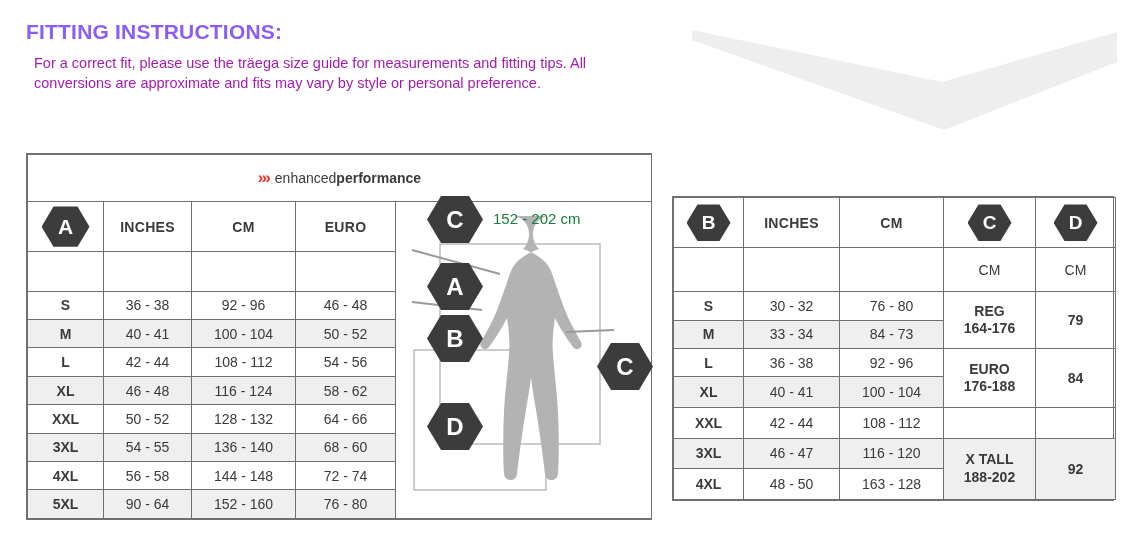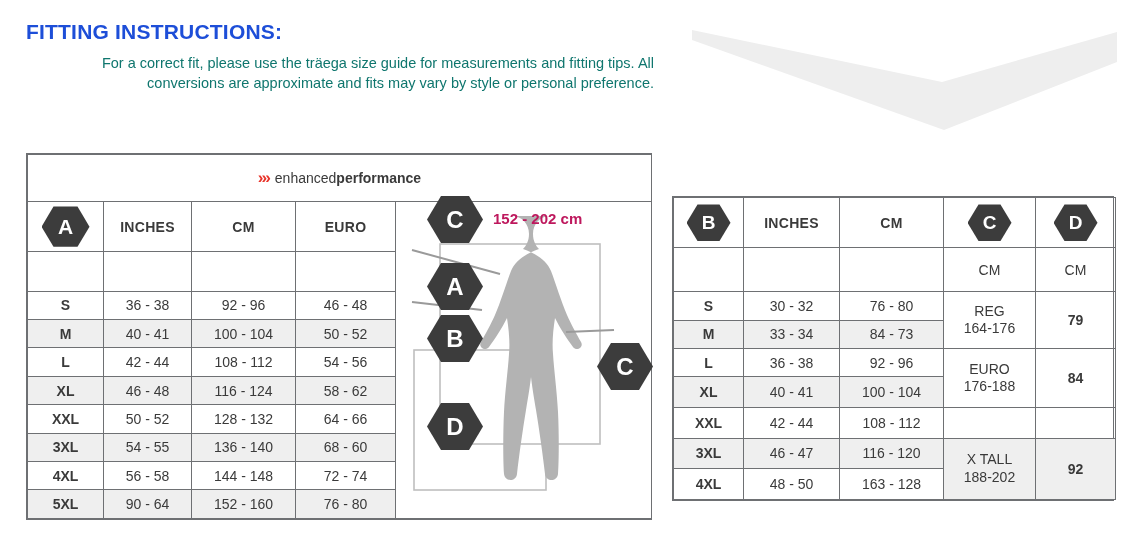--- a/index.html
+++ b/index.html
@@ -21,29 +21,28 @@
     position: absolute;
     left: 26px;
     top: 20px;
     width: 640px;
   }
   .header h1 {
     margin: 0 0 10px 0;
     font-size: 21px;
     font-weight: bold;
     letter-spacing: 0.2px;
-    color: #1d4ed8;
+    color: #8b5cf6;
   }
   .header p {
     margin: 8px;
     font-size: 14.5px;
     line-height: 1.35;
-    color: #0f766e;
+    color: #a21caf;
     max-width: 620px;
-    text-align: right;
   }
 
   
   .chevron-decor {
     position: absolute;
     right: 18px;
     top: 22px;
     width: 430px;
     height: 115px;
     pointer-events: none;
@@ -123,26 +122,26 @@
     text-align: center;
     z-index: 5;
   }
 
   
   .figure-cell { position: relative; }
   .figure-svg { position: absolute; left: 0; top: 0; }
   .range-label {
     position: absolute;
     font-size: 15px;
-    font-weight: bold;
-    color: #be185d;
+    font-weight: normal;
+    color: #15803d;
   }
 
   .cm-small { font-size: 12.5px; color: #4a4a4a; }
-  .two-line { font-size: 14px; font-weight: normal; line-height: 1.25; }
+  .two-line { font-size: 14px; font-weight: bold; line-height: 1.25; }
   .big-num { font-size: 16px; font-weight: bold; }
 </style>
 </head>
 <body>
 
 <div class="header">
   <h1>FITTING INSTRUCTIONS:</h1>
   <p>For a correct fit, please use the träega size guide for measurements and fitting tips. All conversions are approximate and fits may vary by style or personal preference.</p>
 </div>
 

